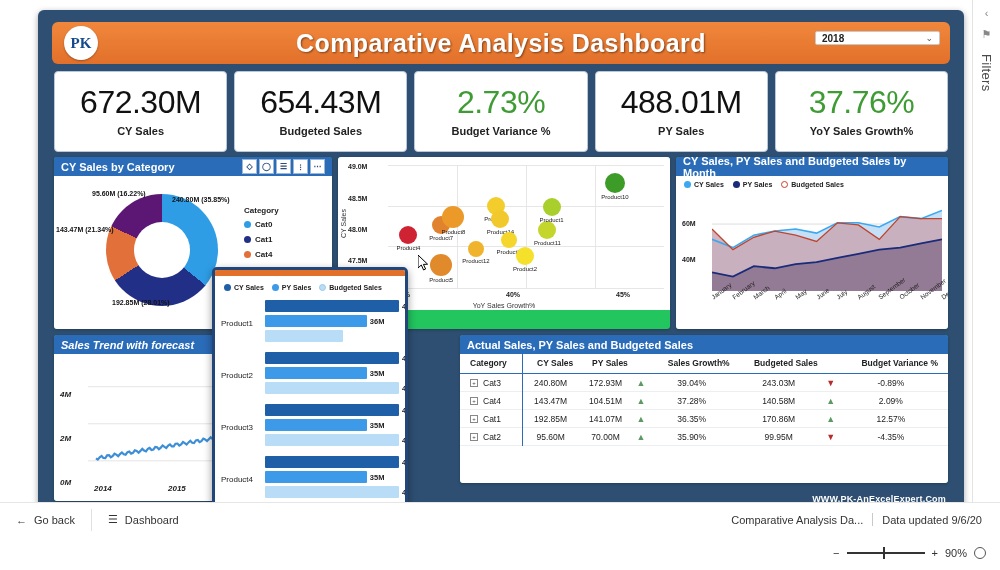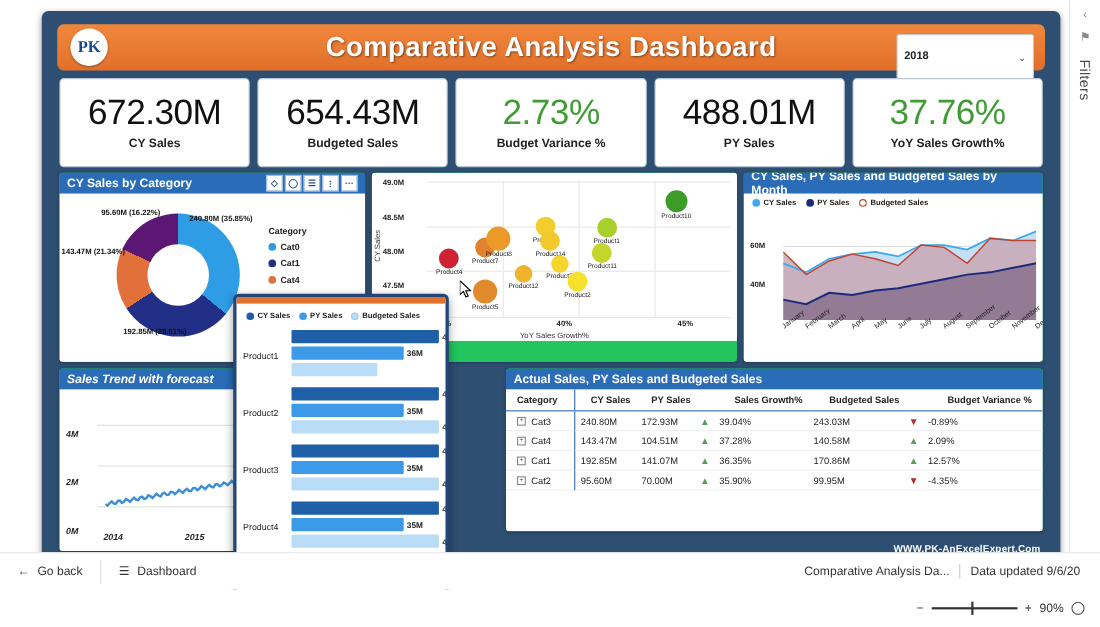--- a/index.html
+++ b/index.html
@@ -41,21 +41,21 @@
     background:#fff; display:flex; align-items:center; justify-content:center;
     box-shadow:0 1px 2px rgba(0,0,0,.3);
   }
   .logo-txt{ font-size:15px; font-weight:bold; color:#16498c; font-family:"Liberation Serif",serif;}
   .banner-title{
     position:absolute; left:0; right:0; top:7px; text-align:center;
     font-size:25px; font-weight:bold; color:#fff; letter-spacing:.4px;
     text-shadow:1px 1px 2px rgba(0,0,0,.45);
   }
   .year-select{
-    position:absolute; right:10px; top:9px; width:125px; height:41px;
+    position:absolute; right:10px; top:9px; width:125px; height:14px;
     background:#fff; border:1px solid #c8c8c8; border-radius:2px;
     display:flex; align-items:center; padding:0 6px;justify-content:flex-end;
   }
   .year-val{ font-size:10px; color:#222; font-weight:bold; }
   .year-chev{ margin-left:auto; font-size:9px; color:#555; }
 
   
   .kpis{
     position:absolute; left:12px; top:57px; width:894px; height:81px;
     display:flex; gap:7px;
@@ -138,21 +138,21 @@
   .tr-plot{ position:absolute; left:34px; top:12px; right:8px; bottom:26px; }
   .tr-ytick{ position:absolute; left:6px; font-size:8px; font-weight:bold; color:#222; }
   .tr-xtick{ position:absolute; bottom:8px; font-size:8px; font-weight:bold; color:#222;}
 
   
   #table-panel{ left:418px; top:321px; width:488px; height:148px; }
   table{ border-collapse:collapse; width:100%; font-size:8.5px; }
   th{ font-weight:bold; color:#222; padding:4px 5px 5px; text-align:right; white-space:nowrap;}
   th.lft{ text-align:left; }
   thead tr{ border-bottom:1.5px solid #2b6cb8; }
-  td{ padding:3.5px 5px; color:#222; text-align:left; white-space:nowrap;}
+  td{ padding:3.5px 5px; color:#222; text-align:center; white-space:nowrap;}
   td.lft{ text-align:left; }
   tbody tr{ border-bottom:1px solid #eceff2; }
   tbody tr.total{ background:#d2d2d2; font-weight:bold; border-bottom:none;}
   .expander{ display:inline-block; width:8px; height:8px; border:1px solid #888;
              font-size:6px; line-height:6px; text-align:center; color:#444; margin-right:5px;
              vertical-align:middle; }
   .arrow-up{ color:#5b9a62; font-size:9px; }
   .arrow-dn{ color:#b82c2c; font-size:9px; }
   td.icocell{ width:16px; text-align:center; padding-left:0; padding-right:0;}
   .vcol{ border-left:1.5px solid #2b6cb8; }

